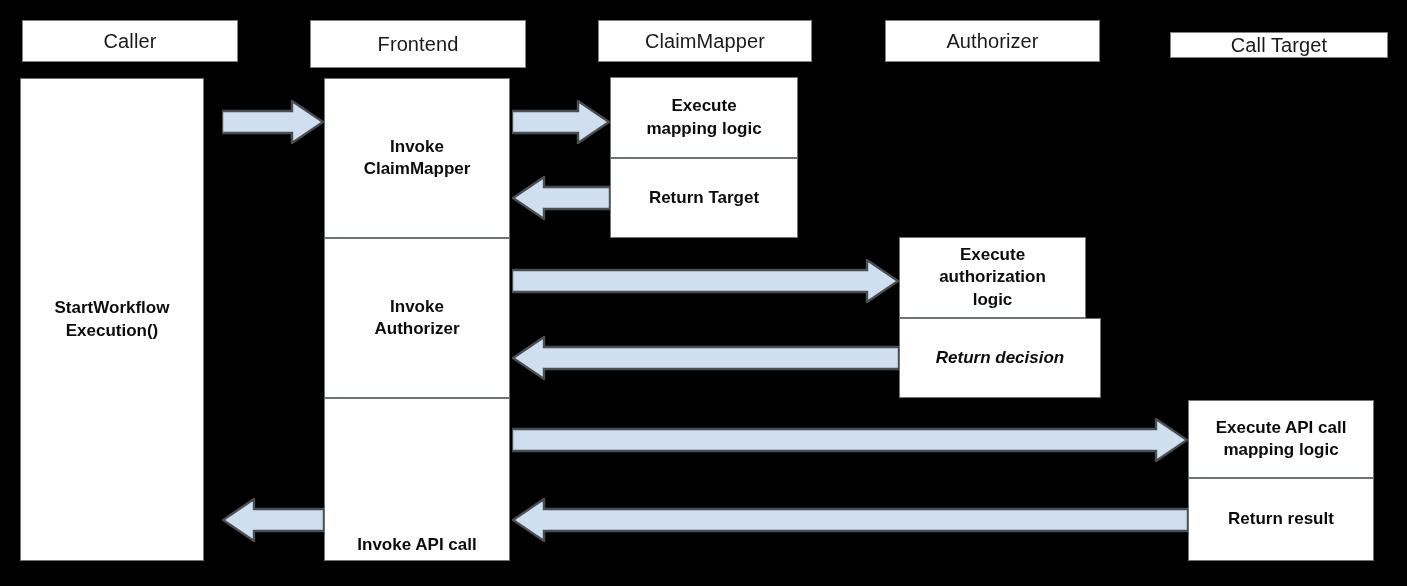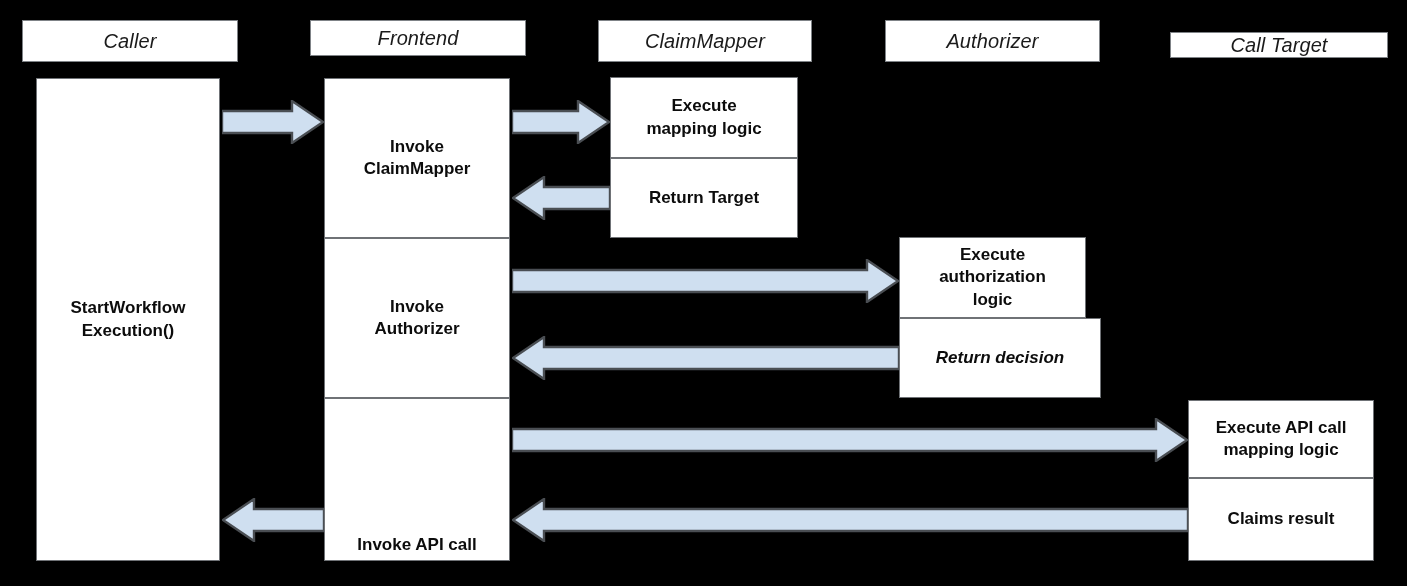--- a/index.html
+++ b/index.html
@@ -27,21 +27,20 @@
     box-shadow: 2px 2px 0 0 rgba(0,0,0,0.45);
     display: flex;
     align-items: center;
     justify-content: center;
     box-sizing: border-box;
     color: #1a1a1a;
     font-size: 20px;
     font-weight: 400;
     letter-spacing: 0.1px;
     font-family: "Liberation Sans", sans-serif;
-    font-style: italic;
   }
 
   
   .act-box {
     position: absolute;
     background: #ffffff;
     border: 1px solid #6f7276;
     box-sizing: border-box;
     display: flex;
     align-items: center;
@@ -74,33 +73,33 @@
   .layer-arrows { z-index: 3; }
 </style>
 </head>
 <body>
 
 <div id="canvas">
   <div class="layer-boxes" id="boxes-layer">
       <div class="lifeline-head" style="left: 22px; top: 20px; width: 216px; height: 42px;">
         <span>Caller</span>
       </div>
-      <div class="lifeline-head" style="left: 310px; top: 20px; width: 216px; height: 36px;">
+      <div class="lifeline-head" style="left: 310px; top: 20px; width: 216px; height: 48px;">
         <span>Frontend</span>
       </div>
       <div class="lifeline-head" style="left: 598px; top: 20px; width: 214px; height: 42px;">
         <span>ClaimMapper</span>
       </div>
       <div class="lifeline-head" style="left: 885px; top: 20px; width: 215px; height: 42px;">
         <span>Authorizer</span>
       </div>
       <div class="lifeline-head" style="left: 1170px; top: 32px; width: 218px; height: 26px;">
         <span>Call Target</span>
       </div>
-      <div class="act-box shadowed" style="left: 36px; top: 78px; width: 184px; height: 483px;">
+      <div class="act-box shadowed" style="left: 20px; top: 78px; width: 184px; height: 483px;">
         <span class="txt">StartWorkflow
 Execution()</span>
       </div>
       <div class="act-box" style="left: 324px; top: 78px; width: 186px; height: 160px;">
         <span class="txt">Invoke
 ClaimMapper</span>
       </div>
       <div class="act-box" style="left: 324px; top: 238px; width: 186px; height: 160px;">
         <span class="txt">Invoke
 Authorizer</span>
@@ -121,21 +120,21 @@
 logic</span>
       </div>
       <div class="act-box" style="left: 899px; top: 318px; width: 202px; height: 80px; font-style: italic;">
         <span class="txt">Return decision</span>
       </div>
       <div class="act-box" style="left: 1188px; top: 400px; width: 186px; height: 78px;">
         <span class="txt">Execute API call
 mapping logic</span>
       </div>
       <div class="act-box shadowed" style="left: 1188px; top: 478px; width: 186px; height: 83px;">
-        <span class="txt">Claims result</span>
+        <span class="txt">Return result</span>
       </div>
     </div>
   <div class="layer-arrows" id="arrows-layer">
       <div class="arrow" style="left: 222px; top: 100px; width: 102px; height: 44px;">
         <svg width="102" height="44" viewBox="0 0 102 44">
           <polygon points="0.0,11.0 70.0,11.0 70.0,1.0 101.0,22.0 70.0,43.0 70.0,33.0 0.0,33.0" fill="#cfdff0" stroke="#4a4e53" stroke-width="2.4" stroke-linejoin="miter"></polygon>
         </svg>
       </div>
       <div class="arrow" style="left: 512px; top: 100px; width: 98px; height: 44px;">
         <svg width="98" height="44" viewBox="0 0 98 44">

